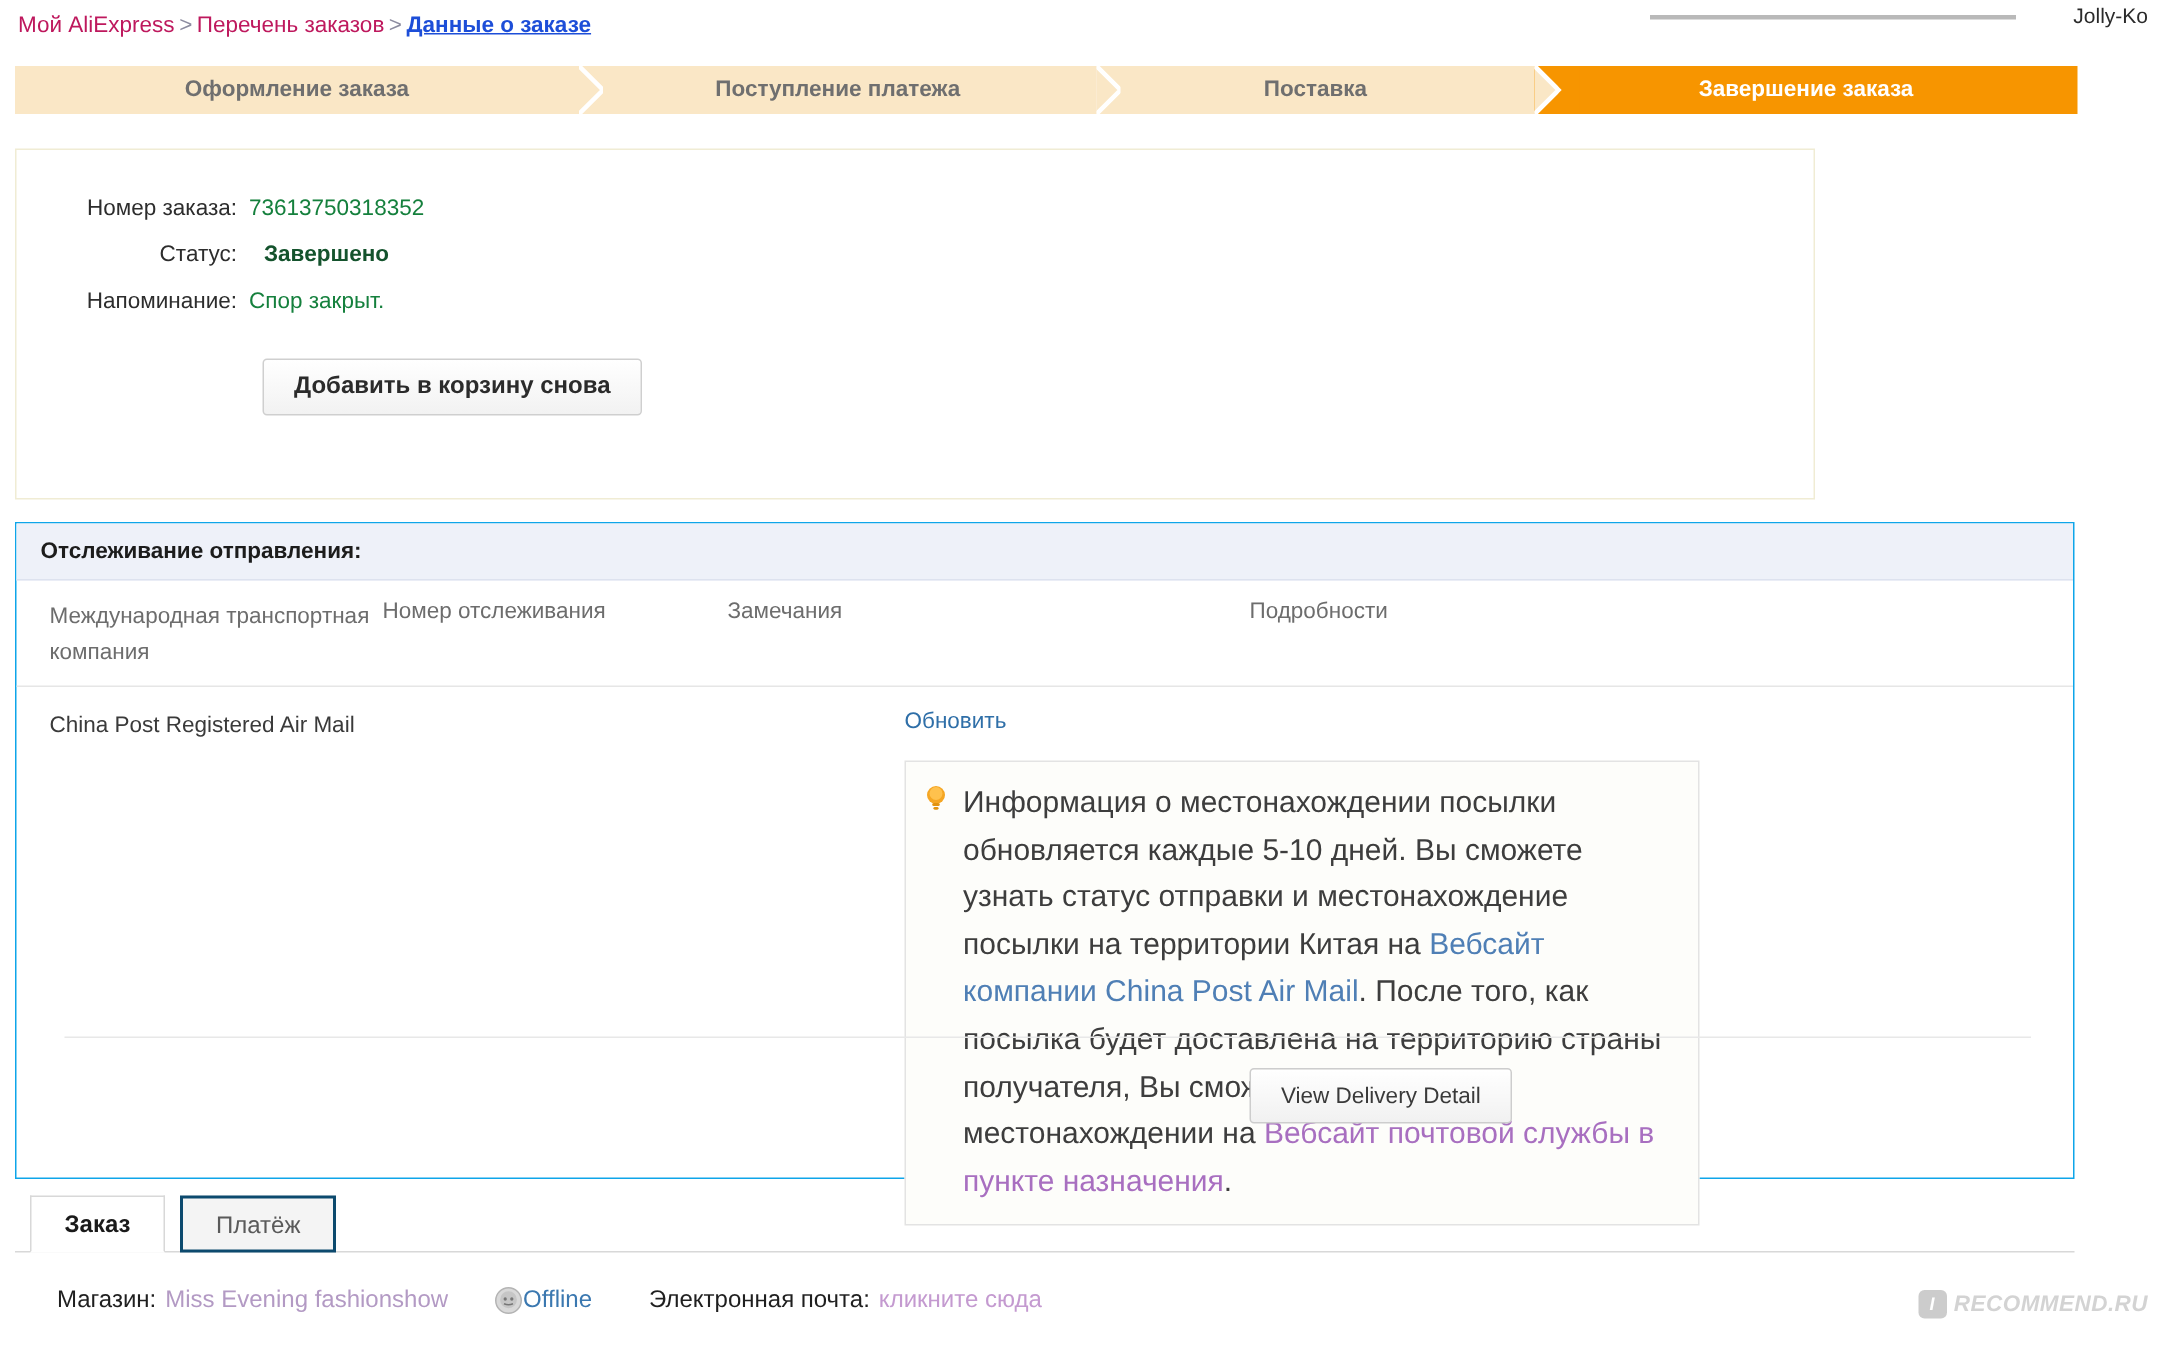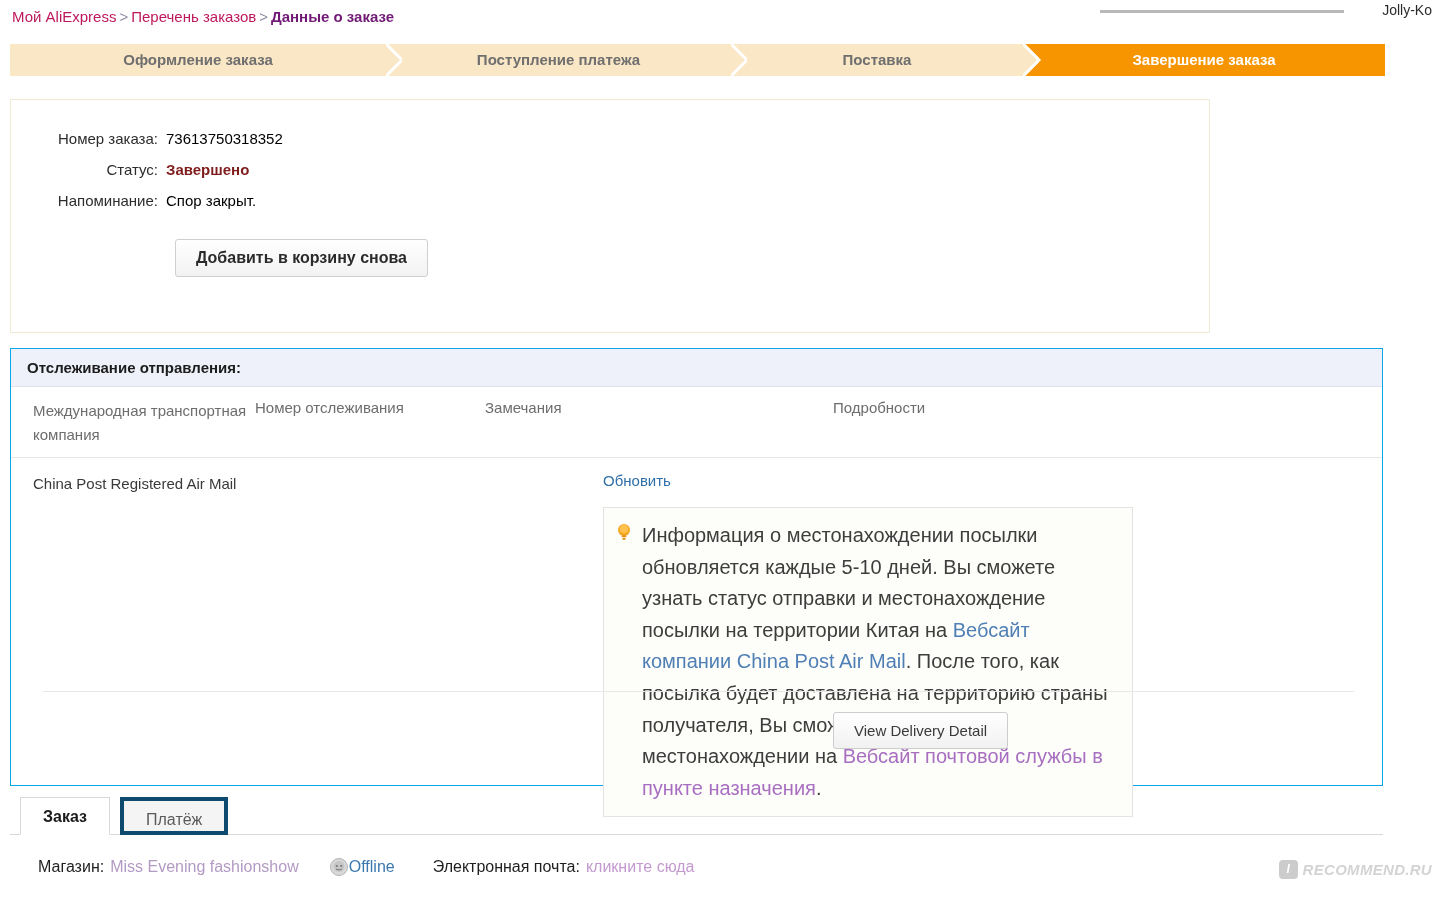--- a/index.html
+++ b/index.html
@@ -33,22 +33,23 @@
   }
   .breadcrumb a {
     color: #be185d;
     text-decoration: none;
   }
   .breadcrumb .sep {
     color: #8c8ca0;
     margin: 0 3px;
   }
   .breadcrumb .current {
-    color: #701a75;
-    font-weight: bold;
+    color: #1d4ed8;
+    font-weight: bold;
+    text-decoration: underline;
   }
   .user-name {
     position: absolute;
     right: 8px;
     top: 2px;
     font-size: 14px;
     color: #2b2b2b;
   }
   .topline {
     position: absolute;
@@ -123,26 +124,27 @@
   }
   .order-label {
     width: 155px;
     text-align: right;
     color: #2d2d2d;
     font-size: 15px;
     padding-right: 8px;
     box-sizing: border-box;
   }
   .order-value {
-    color: #000000;
+    color: #15803d;
     font-size: 15px;
   }
   .order-value.status {
-    color: #7f1d1d;
-    font-weight: bold;
+    color: #14532d;
+    font-weight: bold;
+    margin-left: 10px;
   }
   .btn-readd {
     margin: 16px 0 0 164px;
     display: inline-block;
     padding: 9px 20px;
     font-size: 16px;
     font-weight: bold;
     color: #2b2b2b;
     background: linear-gradient(#ffffff, #f2f2f2);
     border: 1px solid #cfcfcf;
@@ -267,21 +269,21 @@
     background: #ffffff;
     border: 1px solid #d8d8d8;
     border-bottom: 1px solid #ffffff;
     font-weight: bold;
     color: #1a1a1a;
     z-index: 2;
   }
   .tab.inactive {
     left: 110px;
     background: #f4f4f4;
-    border: 4px solid #0c4a6e;
+    border: 2px solid #0c4a6e;
     color: #5a5a5a;
   }
 
   
   .shoprow {
     position: absolute;
     left: 38px;
     top: 857px;
     display: flex;
     align-items: center;

